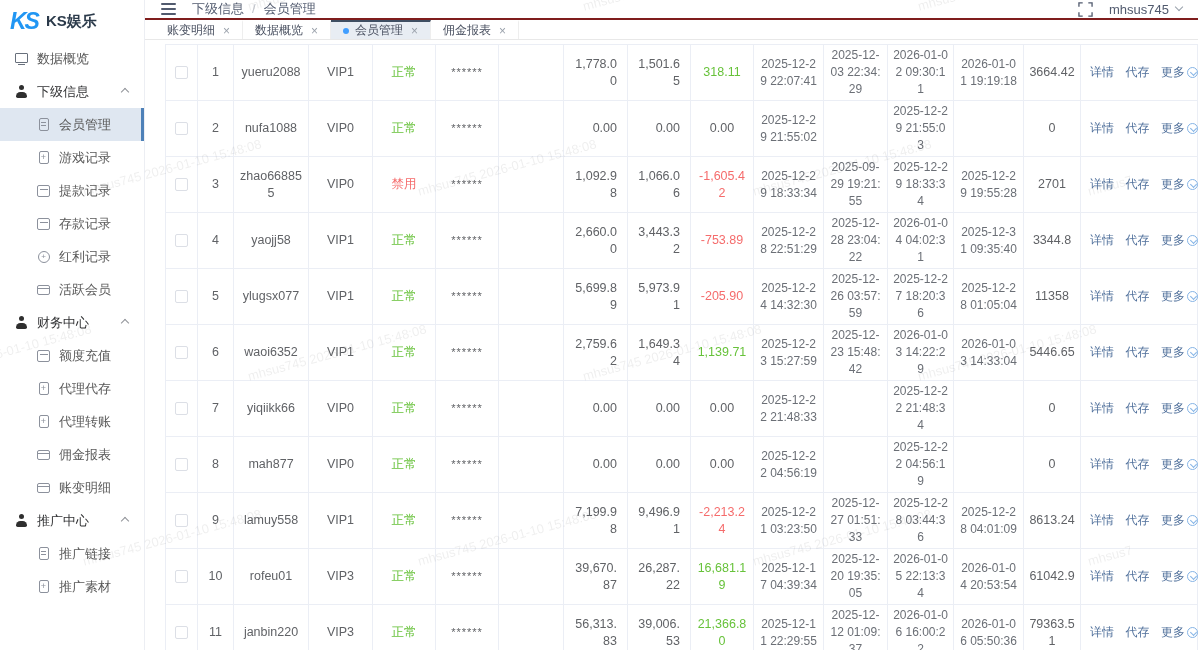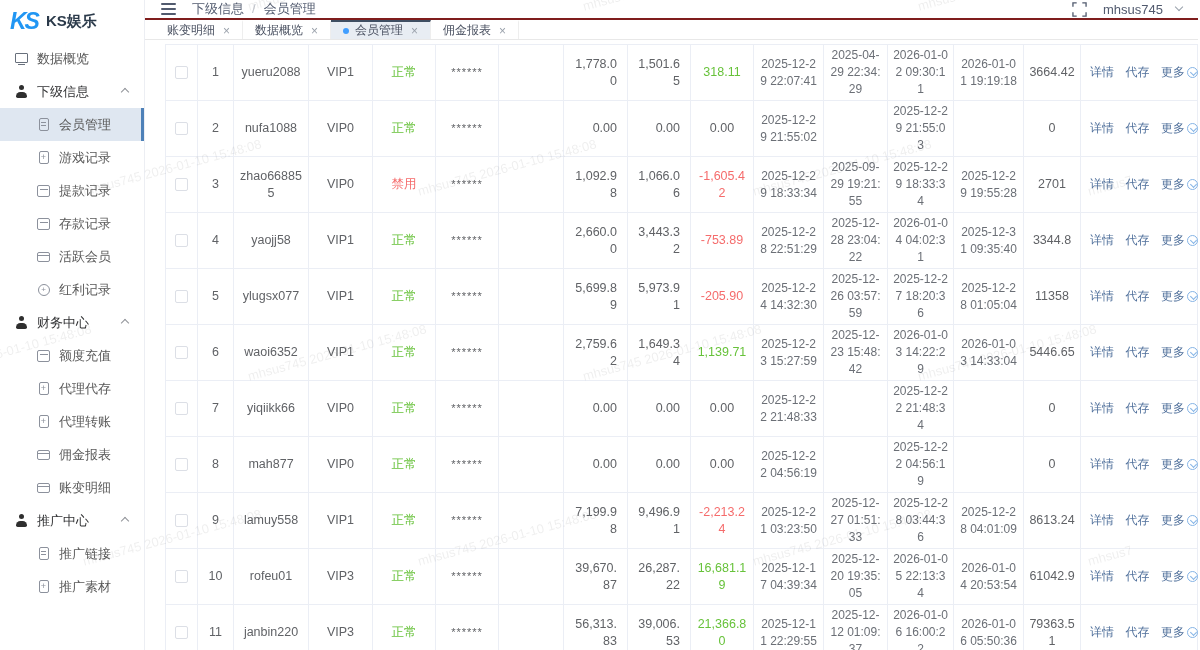--- a/index.html
+++ b/index.html
@@ -40,21 +40,21 @@
 
   
   .main { flex:1; display:flex; flex-direction:column; position:relative; background:#fff; }
   .topbar { height:40px; display:flex; align-items:center; padding:0 16px; border-bottom:2px solid #7f1d1d; }
   .hamburger { width:15px; display:inline-flex; flex-direction:column; gap:3px; cursor:pointer; }
   .hamburger i { height:2px; background:#515a6e; display:block; border-radius:1px; }
   .crumb { margin-left:16px; font-size:13px; color:#515a6e; }
   .crumb .sep { margin:0 8px; color:#c0c4cc; }
   .topbar-right { margin-left:auto; display:flex; align-items:center; gap:16px; }
   .fs { display:inline-flex; cursor:pointer; }
-  .user { font-size:13px; color:#515a6e; display:flex; align-items:center; gap:13px; cursor:pointer; }
+  .user { font-size:13px; color:#515a6e; display:flex; align-items:center; gap:7px; cursor:pointer; }
   .chev-down { width:6px; height:6px; border-top:1px solid #98a0ab; border-right:1px solid #98a0ab; transform:rotate(135deg); margin-top:-4px; }
 
   
   .tabbar { height:26px; display:flex; align-items:stretch; border-bottom:1px solid #e8e8e8; padding-left:10px; background:#fff; }
   .tab { padding:0 12px; font-size:12px; color:#495060; border-right:1px solid #eee; display:flex; align-items:center; gap:6px; cursor:pointer; border-top:2px solid transparent; }
   .tab.active { background:#e8edf3; border-top:2px solid #3f4f63; }
   .dot { display:none; width:6px; height:6px; border-radius:50%; background:#409eff; }
   .tab.active .dot { display:inline-block; }
   .tclose { color:#9aa1ab; font-size:12px; margin-left:2px; cursor:pointer; }
 
@@ -119,28 +119,28 @@
 
         </div>
 
         <div class="menu-item sub">
           <span class="icn calendar-icon"></span>
           <span class="mlabel">存款记录</span>
 
         </div>
 
         <div class="menu-item sub">
+          <span class="icn clock-icon"></span>
+          <span class="mlabel">红利记录</span>
+
+        </div>
+
+        <div class="menu-item sub">
           <span class="icn card-icon"></span>
           <span class="mlabel">活跃会员</span>
-
-        </div>
-
-        <div class="menu-item sub">
-          <span class="icn clock-icon"></span>
-          <span class="mlabel">红利记录</span>
 
         </div>
 
         <div class="menu-item section">
           <span class="icn user-icon"></span>
           <span class="mlabel">财务中心</span>
           <span class="caret"></span>
         </div>
 
 
@@ -275,21 +275,21 @@
               <td>1</td>
               <td>yueru2088</td>
               <td>VIP1</td>
               <td class="g">正常</td>
               <td class="pwd">******</td>
               <td></td>
               <td class="num">1,778.00</td>
               <td class="num">1,501.65</td>
               <td class="g">318.11</td>
               <td class="date">2025-12-29 22:07:41</td>
-              <td class="date">2025-04-29 22:34:29</td>
+              <td class="date">2025-12-03 22:34:29</td>
               <td class="date">2026-01-02 09:30:11</td>
               <td class="date">2026-01-01 19:19:18</td>
               <td>3664.42</td>
               <td class="acts">
                 <a>详情</a>
                 <a>代存</a>
                 <a><span>更多</span><span class="more-ic"></span></a>
               </td>
             </tr>
 

